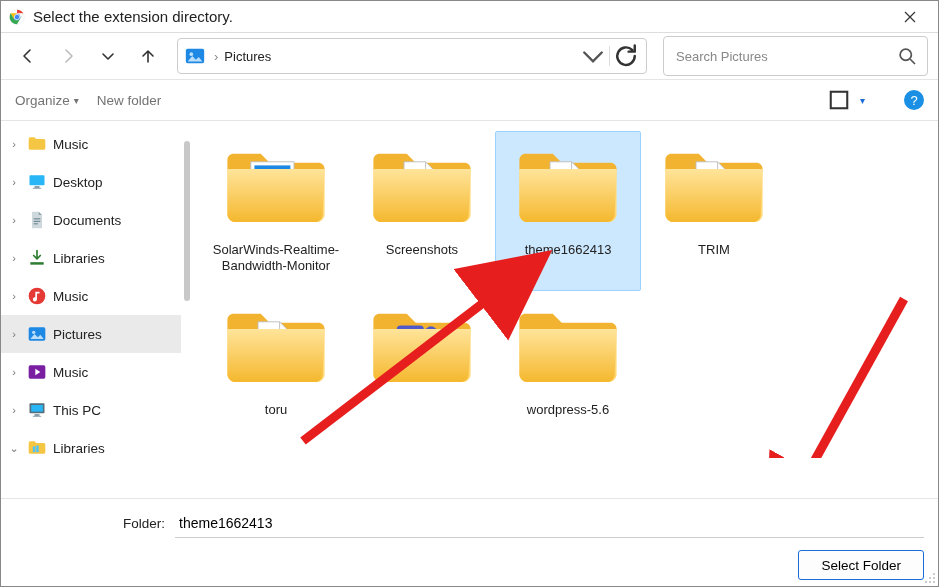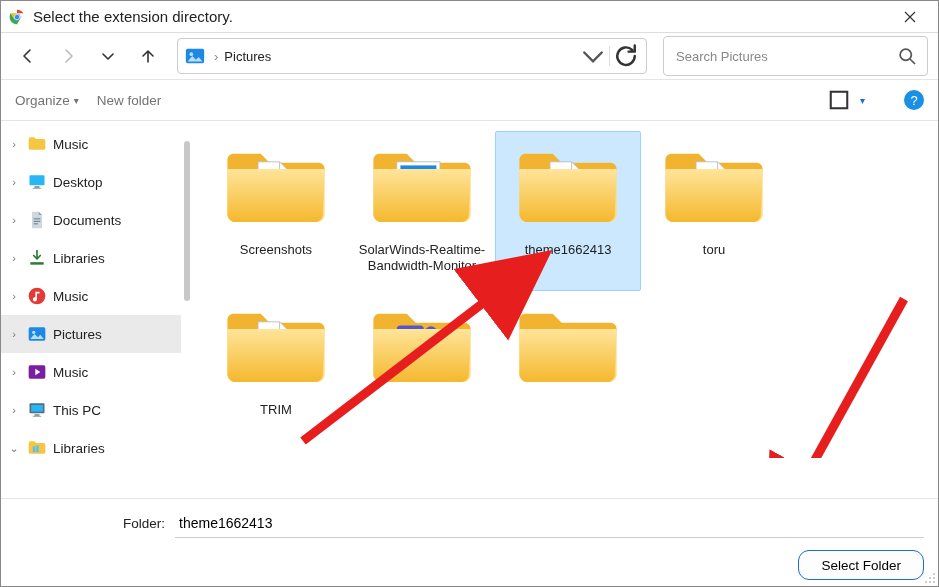--- a/index.html
+++ b/index.html
@@ -50,21 +50,21 @@
   .cell.selected { background:#cce8ff; border-color:#99d1ff; }
   .cell .folder-wrap { width:118px; height:102px; display:flex; align-items:center; justify-content:center; }
   .cell .cap { text-align:center; font-size:13px; line-height:16px; min-height:48px; padding-top:4px; word-break:break-word; }
   
   .footer { height:88px; border-top:1px solid #e5e5e5; padding:10px 14px 8px 14px;margin-top:40px; }
   .footer .row1 { display:flex; align-items:center; gap:10px; }
   .footer .row1 label { font-size:13.5px; margin-left:108px;}
   .footer .row1 input { flex:1; border:none; border-bottom:1px solid #ccc; padding:6px 4px; font-size:14px; outline:none; }
   .footer .row2 { display:flex; justify-content:flex-end; gap:10px; margin-top:12px; }
   .footer button { height:30px; padding:0 22px; font-size:13.5px; background:#fdfdfd; border:1px solid #ccc; border-radius:3px; cursor:pointer; }
-  .footer button.primary { border-color:#1a6dd6;border-radius:11px; }
+  .footer button.primary { border-color:#1a6dd6; }
   .resize-grip { position:absolute; right:2px; bottom:2px; width:14px; height:14px; }
   
   .arrow-overlay { position:absolute; pointer-events:none; }
 </style>
 </head>
 <body>
 
 <div class="window">
 
   <div class="titlebar">
@@ -261,58 +261,58 @@
       </div>
     <div class="vscroll">
         <div class="thumb"></div>
       </div>
     <div class="content">
       <div class="grid" id="grid">
           <div class="cell">
             <div class="folder-wrap">
               <svg viewBox="0 0 120 100" width="108" height="92">
                 <path d="M6 20c0-4 3-7 7-7h30l10 10h54c4 0 7 3 7 7v2H6z" fill="#f2b430"></path>
+                <g transform="translate(32 22)">
+                  <rect width="48" height="34" fill="#fff" stroke="#bbb"></rect>
+                  <rect x="4" y="4" width="40" height="14" fill="#1e88e5"></rect>
+                  <rect x="4" y="22" width="40" height="6" fill="#e0e0e0"></rect>
+                </g>
+                <path d="M6 30h108v50c0 5-4 9-9 9H15c-5 0-9-4-9-9z" fill="#ffd977"></path>
+                <path d="M6 30h108c0 0-2 50-2 50 0 5-4 9-9 9H15c-5 0-9-4-9-9z" fill="url(#fg)"></path>
+                <defs>
+                  <linearGradient id="fg" x1="0" y1="0" x2="0" y2="1">
+                    <stop offset="0" stop-color="#ffe49a"></stop>
+                    <stop offset="1" stop-color="#f5b82e"></stop>
+                  </linearGradient>
+                </defs>
+              </svg>
+            </div>
+            <div class="cap">SolarWinds-Realtime-Bandwidth-Monitor</div>
+          </div>
+          <div class="cell">
+            <div class="folder-wrap">
+              <svg viewBox="0 0 120 100" width="108" height="92">
+                <path d="M6 20c0-4 3-7 7-7h30l10 10h54c4 0 7 3 7 7v2H6z" fill="#f2b430"></path>
                 <g transform="translate(40 22)">
                   <path d="M0 0h24l10 10v26H0z" fill="#fff" stroke="#bbb"></path>
                   <path d="M24 0v10h10" fill="none" stroke="#bbb"></path>
                   <rect x="6" y="22" width="22" height="10" fill="#1e88e5"></rect>
                 </g>
                 <path d="M6 30h108v50c0 5-4 9-9 9H15c-5 0-9-4-9-9z" fill="#ffd977"></path>
                 <path d="M6 30h108c0 0-2 50-2 50 0 5-4 9-9 9H15c-5 0-9-4-9-9z" fill="url(#fg)"></path>
                 <defs>
                   <linearGradient id="fg" x1="0" y1="0" x2="0" y2="1">
                     <stop offset="0" stop-color="#ffe49a"></stop>
                     <stop offset="1" stop-color="#f5b82e"></stop>
                   </linearGradient>
                 </defs>
               </svg>
             </div>
             <div class="cap">Screenshots</div>
           </div>
-          <div class="cell">
-            <div class="folder-wrap">
-              <svg viewBox="0 0 120 100" width="108" height="92">
-                <path d="M6 20c0-4 3-7 7-7h30l10 10h54c4 0 7 3 7 7v2H6z" fill="#f2b430"></path>
-                <g transform="translate(32 22)">
-                  <rect width="48" height="34" fill="#fff" stroke="#bbb"></rect>
-                  <rect x="4" y="4" width="40" height="14" fill="#1e88e5"></rect>
-                  <rect x="4" y="22" width="40" height="6" fill="#e0e0e0"></rect>
-                </g>
-                <path d="M6 30h108v50c0 5-4 9-9 9H15c-5 0-9-4-9-9z" fill="#ffd977"></path>
-                <path d="M6 30h108c0 0-2 50-2 50 0 5-4 9-9 9H15c-5 0-9-4-9-9z" fill="url(#fg)"></path>
-                <defs>
-                  <linearGradient id="fg" x1="0" y1="0" x2="0" y2="1">
-                    <stop offset="0" stop-color="#ffe49a"></stop>
-                    <stop offset="1" stop-color="#f5b82e"></stop>
-                  </linearGradient>
-                </defs>
-              </svg>
-            </div>
-            <div class="cap">SolarWinds-Realtime-Bandwidth-Monitor</div>
-          </div>
           <div class="cell selected">
             <div class="folder-wrap">
               <svg viewBox="0 0 120 100" width="108" height="92">
                 <path d="M6 20c0-4 3-7 7-7h30l10 10h54c4 0 7 3 7 7v2H6z" fill="#f2b430"></path>
                 <g transform="translate(40 22)">
                   <path d="M0 0h24l10 10v26H0z" fill="#fff" stroke="#bbb"></path>
                   <path d="M24 0v10h10" fill="none" stroke="#bbb"></path>
                   <rect x="6" y="22" width="22" height="10" fill="#1e88e5"></rect>
                 </g>
                 <path d="M6 30h108v50c0 5-4 9-9 9H15c-5 0-9-4-9-9z" fill="#ffd977"></path>
@@ -339,42 +339,42 @@
                 <path d="M6 30h108v50c0 5-4 9-9 9H15c-5 0-9-4-9-9z" fill="#ffd977"></path>
                 <path d="M6 30h108c0 0-2 50-2 50 0 5-4 9-9 9H15c-5 0-9-4-9-9z" fill="url(#fg)"></path>
                 <defs>
                   <linearGradient id="fg" x1="0" y1="0" x2="0" y2="1">
                     <stop offset="0" stop-color="#ffe49a"></stop>
                     <stop offset="1" stop-color="#f5b82e"></stop>
                   </linearGradient>
                 </defs>
               </svg>
             </div>
-            <div class="cap">toru</div>
+            <div class="cap">TRIM</div>
           </div>
           <div class="cell">
             <div class="folder-wrap">
               <svg viewBox="0 0 120 100" width="108" height="92">
                 <path d="M6 20c0-4 3-7 7-7h30l10 10h54c4 0 7 3 7 7v2H6z" fill="#f2b430"></path>
                 <g transform="translate(40 22)">
                   <path d="M0 0h24l10 10v26H0z" fill="#fff" stroke="#bbb"></path>
                   <path d="M24 0v10h10" fill="none" stroke="#bbb"></path>
                   <rect x="6" y="22" width="22" height="10" fill="#1e88e5"></rect>
                 </g>
                 <path d="M6 30h108v50c0 5-4 9-9 9H15c-5 0-9-4-9-9z" fill="#ffd977"></path>
                 <path d="M6 30h108c0 0-2 50-2 50 0 5-4 9-9 9H15c-5 0-9-4-9-9z" fill="url(#fg)"></path>
                 <defs>
                   <linearGradient id="fg" x1="0" y1="0" x2="0" y2="1">
                     <stop offset="0" stop-color="#ffe49a"></stop>
                     <stop offset="1" stop-color="#f5b82e"></stop>
                   </linearGradient>
                 </defs>
               </svg>
             </div>
-            <div class="cap">TRIM</div>
+            <div class="cap">toru</div>
           </div>
           <div class="cell">
             <div class="folder-wrap">
               <svg viewBox="0 0 120 100" width="108" height="92">
                 <path d="M6 20c0-4 3-7 7-7h30l10 10h54c4 0 7 3 7 7v2H6z" fill="#f2b430"></path>
                 <g transform="translate(32 26)">
                   <rect width="30" height="28" rx="4" fill="#5059c9"></rect>
                   <text x="15" y="20" text-anchor="middle" fill="#fff" font-size="18" font-weight="bold" font-family="Segoe UI">T</text>
                   <circle cx="38" cy="8" r="7" fill="#5059c9"></circle>
                   <circle cx="48" cy="14" r="5" fill="#7b83eb"></circle>
@@ -398,20 +398,21 @@
                 <path d="M6 30h108v50c0 5-4 9-9 9H15c-5 0-9-4-9-9z" fill="#ffd977"></path>
                 <path d="M6 30h108c0 0-2 50-2 50 0 5-4 9-9 9H15c-5 0-9-4-9-9z" fill="url(#fg)"></path>
                 <defs>
                   <linearGradient id="fg" x1="0" y1="0" x2="0" y2="1">
                     <stop offset="0" stop-color="#ffe49a"></stop>
                     <stop offset="1" stop-color="#f5b82e"></stop>
                   </linearGradient>
                 </defs>
               </svg>
             </div>
+            <div class="cap">wordpress-5.6</div>
           </div>
         </div>
 
       <svg class="arrow-overlay" style="left:90px; top:120px;" width="300" height="220">
         <defs>
             <marker id="ah1" markerWidth="12" markerHeight="12" refX="8" refY="5" orient="auto">
               <path d="M0 0L10 5L0 10z" fill="#e61e1e"></path>
             </marker>
           </defs>
         <line x1="20" y1="200" x2="255" y2="20" stroke="#e61e1e" stroke-width="9" marker-end="url(#ah1)"></line>

